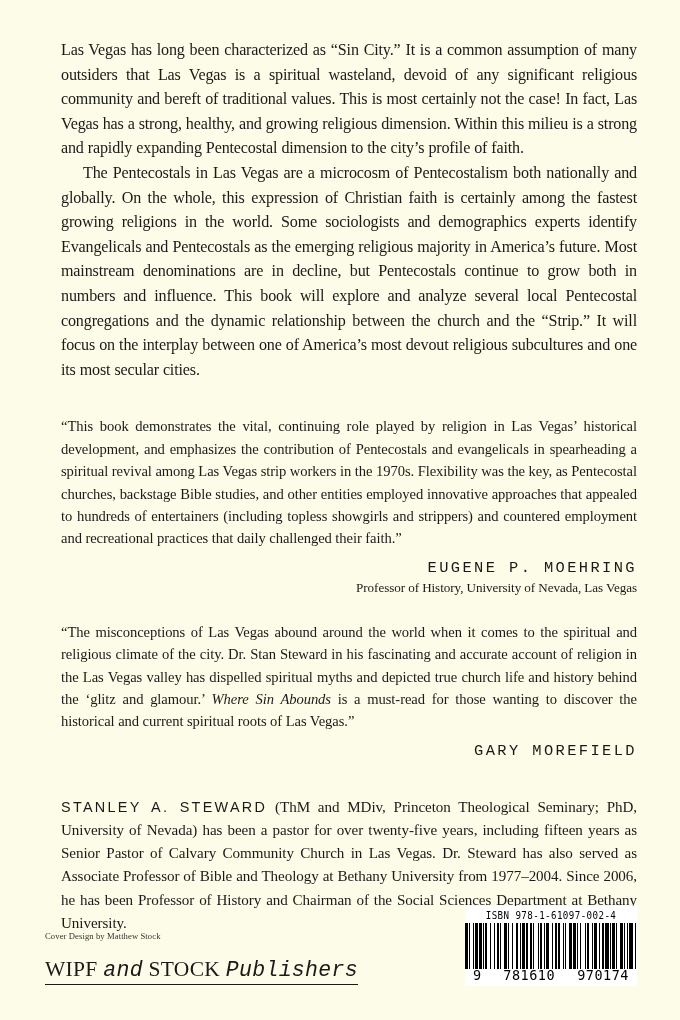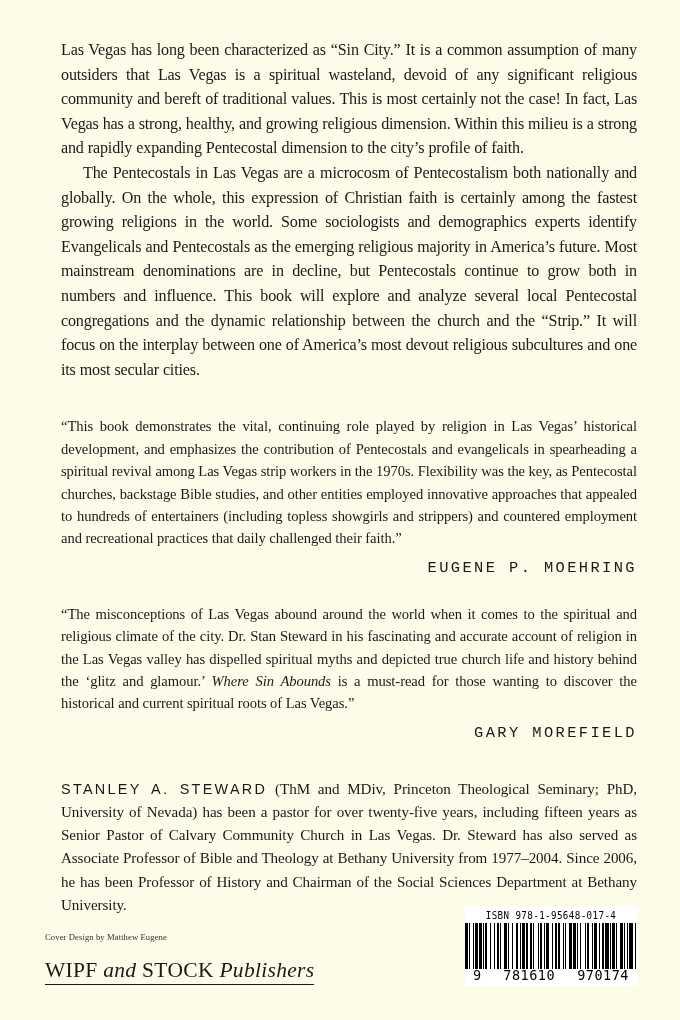--- a/index.html
+++ b/index.html
@@ -110,21 +110,21 @@
   .logo {
     margin-top: 15px;
     display: inline-block;
   }
   .logo-main {
     font-size: 21.5px;
     line-height: 25px;
     letter-spacing: 0.3px;
     white-space: nowrap;
   }
-  .logo-main .it { font-style: italic; }
+  .logo-main .it { font-style: italic; font-family: Liberation Mono, monospace; }
   .logo-rule {
     border-bottom: 1.4px solid #1a1a18;
     margin: 1px 0 1px 0;
   }
   .logo-sub {
     font-size: 13.6px;
     line-height: 17px;
     letter-spacing: 0.1px;
     white-space: nowrap;
   }
@@ -181,49 +181,50 @@
     <p>Las Vegas has long been characterized as “Sin City.” It is a common assumption of many outsiders that Las Vegas is a spiritual wasteland, devoid of any significant religious community and bereft of traditional values. This is most certainly not the case! In fact, Las Vegas has a strong, healthy, and growing religious dimension. Within this milieu is a strong and rapidly expanding Pentecostal dimension to the city’s profile of faith.</p>
     <p class="indent">The Pentecostals in Las Vegas are a microcosm of Pentecostalism both nationally and globally. On the whole, this expression of Christian faith is certainly among the fastest growing religions in the world. Some sociologists and demographics experts identify Evangelicals and Pentecostals as the emerging religious majority in America’s future. Most mainstream denominations are in decline, but Pentecostals continue to grow both in numbers and influence. This book will explore and analyze several local Pentecostal congregations and the dynamic relationship between the church and the “Strip.” It will focus on the interplay between one of America’s most devout religious subcultures and one its most secular cities.</p>
   </section>
 
   <section class="blurbs">
 
     <div class="blurb">
       <p>“This book demonstrates the vital, continuing role played by religion in Las Vegas’ historical development, and emphasizes the contribution of Pentecostals and evangelicals in spearheading a spiritual revival among Las Vegas strip workers in the 1970s. Flexibility was the key, as Pentecostal churches, backstage Bible studies, and other entities employed innovative approaches that appealed to hundreds of entertainers (including topless showgirls and strippers) and countered employment and recreational practices that daily challenged their faith.”</p>
       <div class="attrib">
         <span class="attrib-name">EUGENE P. MOEHRING</span>
+        <span class="attrib-role">Professor of History, University of Nevada, Las Vegas</span>
       </div>
     </div>
 
     <div class="blurb">
       <p><span>“The misconceptions of Las Vegas abound around the world when it comes to the spiritual and religious climate of the city. Dr. Stan Steward in his fascinating and accurate account of religion in the Las Vegas valley has dispelled spiritual myths and depicted true church life and history behind the ‘glitz and glamour.’ </span><i>Where Sin Abounds</i><span> is a must-read for those wanting to discover the historical and current spiritual roots of Las Vegas.”</span></p>
       <div class="attrib">
         <span class="attrib-name">GARY MOREFIELD</span>
       </div>
     </div>
 
   </section>
 
   <section class="bio">
     <p><span class="author-name">STANLEY  A.  STEWARD</span><span> (ThM and MDiv, Princeton Theological Seminary; PhD, University of Nevada) has been a pastor for over twenty-five years, including fifteen years as Senior Pastor of Calvary Community Church in Las Vegas. Dr. Steward has also served as Associate Professor of Bible and Theology at Bethany University from 1977–2004. Since 2006, he has been Professor of History and Chairman of the Social Sciences Department at Bethany University.</span></p>
   </section>
 
   <div class="footer">
 
     <div class="footer-left">
-      <div class="credit">Cover Design by Matthew Eugene</div>
+      <div class="credit">Cover Design by Matthew Stock</div>
 
       <div class="logo">
         <div class="logo-main"><span>WIPF</span> <span class="it">and</span> <span>STOCK</span> <span class="it">Publishers</span></div>
         <div class="logo-rule"></div>
       </div>
     </div>
 
     <div class="barcode-box">
-      <div class="isbn-text">ISBN 978-1-95648-017-4</div>
+      <div class="isbn-text">ISBN 978-1-61097-002-4</div>
       <div class="bars" id="bars">
           <span style="width: 3.45px; background: rgb(0, 0, 0);"></span>
           <span style="width: 1.15px; background: rgb(255, 255, 255);"></span>
           <span style="width: 1.15px; background: rgb(0, 0, 0);"></span>
           <span style="width: 2.3px; background: rgb(255, 255, 255);"></span>
           <span style="width: 1.15px; background: rgb(0, 0, 0);"></span>
           <span style="width: 1.15px; background: rgb(255, 255, 255);"></span>
           <span style="width: 3.45px; background: rgb(0, 0, 0);"></span>
           <span style="width: 1.15px; background: rgb(255, 255, 255);"></span>
           <span style="width: 2.3px; background: rgb(0, 0, 0);"></span>

